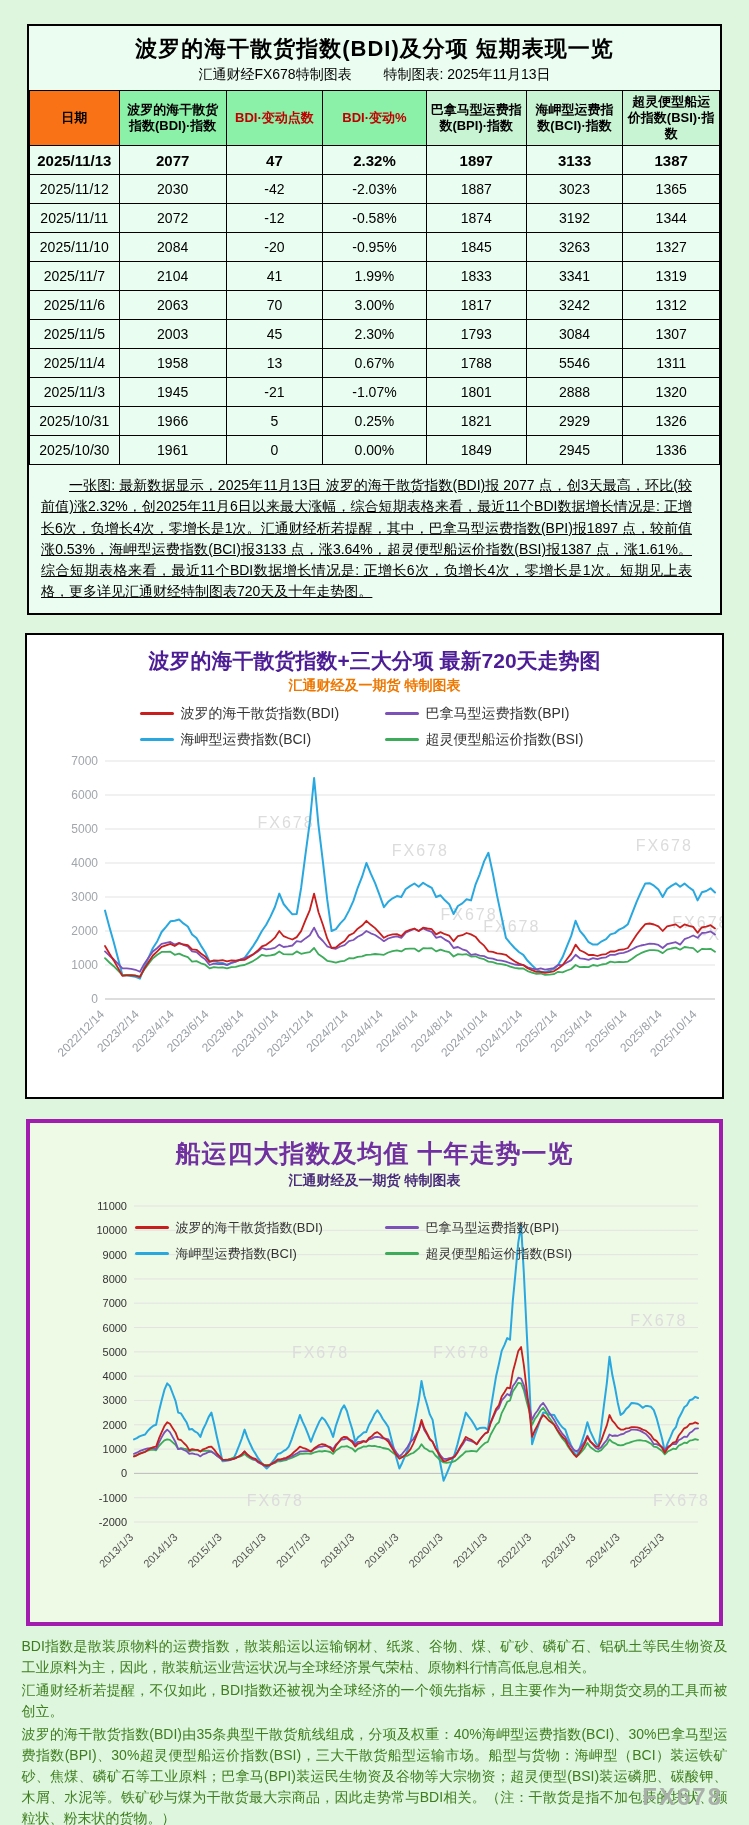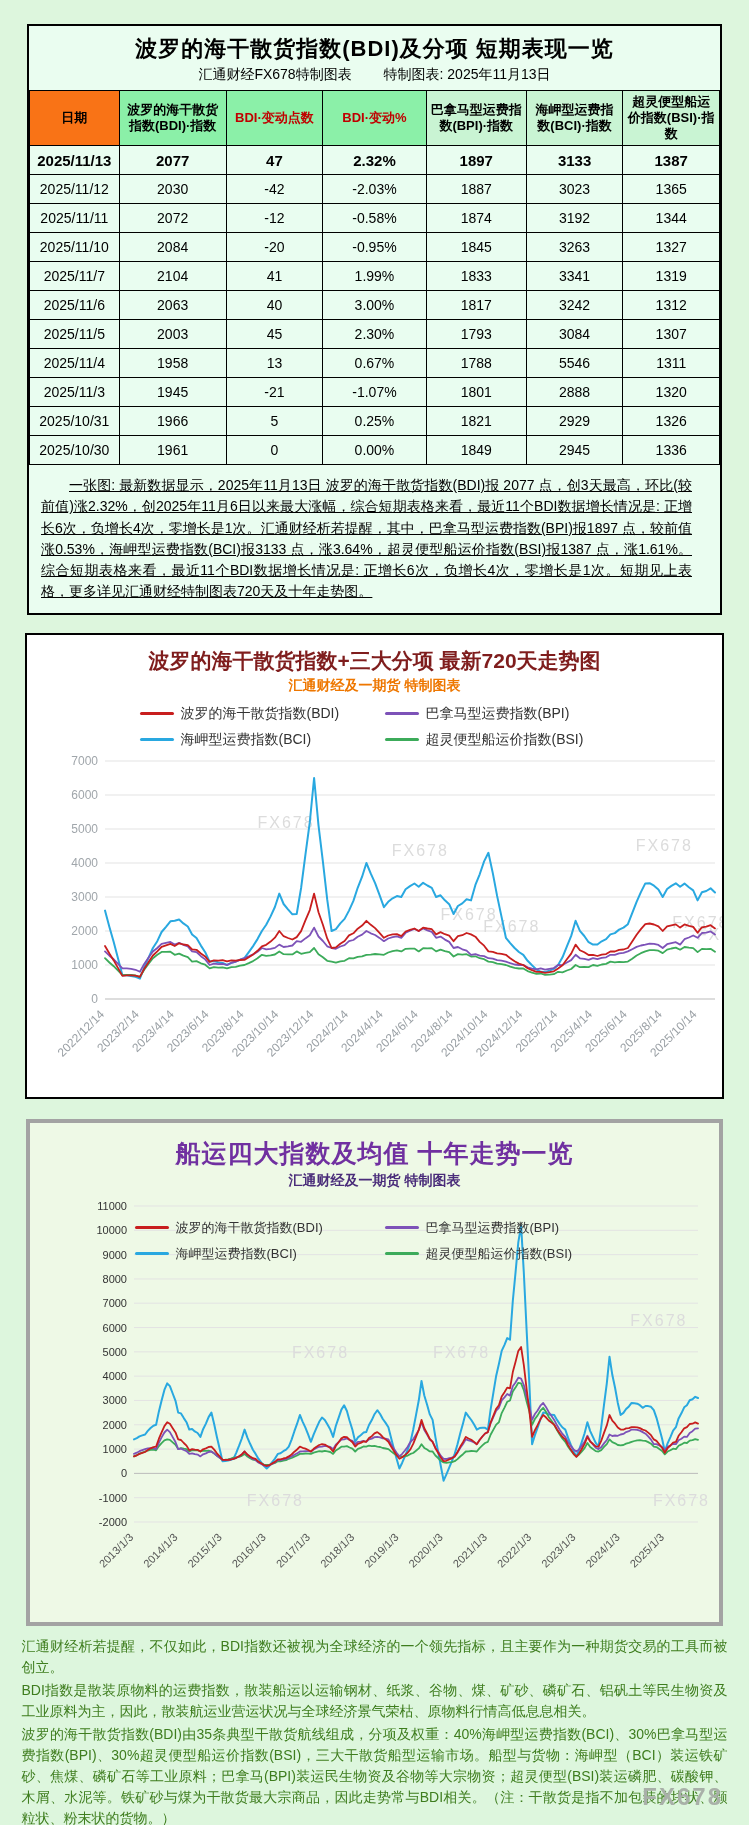--- a/index.html
+++ b/index.html
@@ -27,31 +27,31 @@
   th.c4,th.c5,th.c6{background:#c9f4d3;}
   .tbl-note{
     font-size:14px;line-height:1.52;padding:10px 28px 10px 12px;text-align:justify;text-decoration:underline;
   }
   .tbl-note p{margin:0;text-indent:2em;}
   
   .panel-chart720{
     width:695px;margin:18px auto 0;border:2px solid #000;background:#ffffff;
     padding-bottom:4px;position:relative;
   }
-  .c720-title{font-size:21px;font-weight:bold;color:#7f1d1d;text-align:center;margin:12px 0 2px;}
+  .c720-title{font-size:21px;font-weight:bold;color:#4c1d95;text-align:center;margin:12px 0 2px;}
   .c720-subtitle{font-size:14px;font-weight:bold;color:#ee7700;text-align:center;margin-bottom:10px;}
   .legend-grid{
     width:470px;margin:0 auto 2px;display:grid;grid-template-columns:1fr 1fr;
     row-gap:8px;column-gap:20px;
   }
   .legend-item{display:flex;align-items:center;font-size:14px;color:#333;}
   .legend-swatch{display:inline-block;width:34px;height:3px;border-radius:2px;margin-right:7px;flex:0 0 auto;}
   
   .panel-chart10y{
-    width:689px;margin:20px auto 0;border:4px solid #a3a3a3;background:#eef9e6;
+    width:689px;margin:20px auto 0;border:4px solid #a21caf;background:#eef9e6;
     position:relative;padding-bottom:2px;
   }
   .c10y-title{font-size:25px;font-weight:bold;color:#7030a0;text-align:center;margin:14px 0 2px;letter-spacing:1px;}
   .c10y-subtitle{font-size:14px;font-weight:bold;color:#4a2d7a;text-align:center;margin-bottom:2px;}
   .legend-overlay{
     position:absolute;left:50%;transform:translateX(-50%);top:96px;width:480px;
     display:grid;grid-template-columns:1fr 1fr;row-gap:8px;column-gap:20px;z-index:5;
   }
   .legend-overlay .legend-item{font-size:13px;}
   svg{display:block;}
@@ -136,21 +136,21 @@
           <td>2104</td>
           <td>41</td>
           <td>1.99%</td>
           <td>1833</td>
           <td>3341</td>
           <td>1319</td>
         </tr>
         <tr>
           <td>2025/11/6</td>
           <td>2063</td>
-          <td>40</td>
+          <td>70</td>
           <td>3.00%</td>
           <td>1817</td>
           <td>3242</td>
           <td>1312</td>
         </tr>
         <tr>
           <td>2025/11/5</td>
           <td>2003</td>
           <td>45</td>
           <td>2.30%</td>
@@ -340,18 +340,18 @@
       <text x="216.8" y="314.2" font-size="16" fill="#dcdcdc" letter-spacing="2">FX678</text>
       <text x="622.88" y="314.2" font-size="16" fill="#dcdcdc" letter-spacing="2">FX678</text>
       <polyline points="104.0,247.4 106.8,246.1 109.5,244.4 112.3,243.4 115.1,242.5 117.8,238.9 120.6,236.0 123.4,233.7 126.1,232.8 128.9,219.4 131.6,208.5 134.4,197.9 137.2,191.4 139.9,194.1 142.7,201.5 145.5,208.8 148.2,220.6 151.0,221.4 153.8,226.1 156.5,230.2 159.3,237.6 162.1,237.1 164.8,239.4 167.6,241.0 170.4,244.9 173.1,237.2 175.9,231.6 178.6,225.1 181.4,220.6 184.2,232.2 186.9,245.0 189.7,257.0 192.5,269.2 195.2,268.9 198.0,268.5 200.8,267.8 203.5,266.8 206.3,260.6 209.1,253.7 211.8,246.5 214.6,237.6 217.4,245.7 220.1,251.8 222.9,257.7 225.6,261.9 228.4,266.7 231.2,270.3 233.9,273.8 236.7,276.5 239.5,273.7 242.2,270.1 245.0,266.6 247.8,261.9 250.5,261.2 253.3,259.2 256.1,257.6 258.8,254.6 261.6,247.6 264.4,239.2 267.1,231.7 269.9,223.0 272.6,229.6 275.4,235.6 278.2,242.6 280.9,249.8 283.7,242.4 286.5,235.8 289.2,229.8 292.0,225.5 294.8,227.9 297.5,232.6 300.3,237.6 303.1,244.9 305.8,234.0 308.6,225.9 311.4,217.6 314.1,213.3 316.9,219.0 319.6,228.7 322.4,237.8 325.2,249.8 327.9,245.4 330.7,243.3 333.5,240.6 336.2,240.1 339.0,233.0 341.8,228.1 344.5,222.2 347.3,218.2 350.1,222.0 352.8,227.0 355.6,230.9 358.4,235.2 361.1,246.1 363.9,256.7 366.6,266.8 369.4,276.5 372.2,270.7 374.9,264.3 377.7,257.7 380.5,249.8 383.2,237.7 386.0,223.1 388.8,208.3 391.5,189.0 394.3,203.5 397.1,212.7 399.8,222.4 402.6,227.9 405.4,245.1 408.1,259.6 410.9,274.5 413.6,288.7 416.4,282.3 419.2,275.6 421.9,269.2 424.7,261.9 427.5,252.2 430.2,241.5 433.0,231.5 435.8,220.6 438.5,224.4 441.3,228.0 444.1,232.6 446.8,237.6 449.6,236.1 452.4,235.7 455.1,235.8 457.9,237.6 460.6,217.6 463.4,200.6 466.2,183.7 468.9,172.0 471.7,158.9 474.5,152.8 477.2,146.1 480.0,147.7 482.8,109.0 485.5,80.9 488.3,50.4 491.1,33.4 493.8,80.2 496.6,137.8 499.4,192.9 502.1,252.2 504.9,243.1 507.6,235.7 510.4,227.4 513.2,220.6 515.9,221.1 518.7,222.4 521.5,222.7 524.2,223.0 527.0,227.9 529.8,232.1 532.5,235.5 535.3,237.6 538.1,245.9 540.8,252.7 543.6,259.2 546.4,264.4 549.1,257.8 551.9,249.6 554.6,241.3 557.4,230.3 560.2,239.1 562.9,244.9 565.7,250.9 568.5,254.6 571.2,235.4 574.0,212.9 576.8,191.4 579.5,164.7 582.3,182.8 585.1,196.0 587.8,210.9 590.6,223.0 593.4,220.9 596.1,217.0 598.9,214.4 601.6,210.9 604.4,211.3 607.2,211.7 609.9,213.2 612.7,215.8 615.5,214.0 618.2,214.1 621.0,214.8 623.8,218.2 626.5,225.8 629.3,236.3 632.1,246.8 634.8,259.5 637.6,251.3 640.4,245.1 643.1,238.7 645.9,235.2 648.6,226.4 651.4,221.3 654.2,215.3 656.9,213.3 659.7,208.3 662.5,207.2 665.2,204.8 668.0,206.0" fill="none" stroke="#29a8e0" stroke-width="2" stroke-linejoin="round" stroke-linecap="round"></polyline>
       <polyline points="104.0,264.4 106.8,263.2 109.5,261.6 112.3,260.6 115.1,259.5 117.8,258.5 120.6,257.9 123.4,257.7 126.1,258.3 128.9,254.1 131.6,251.1 134.4,248.4 137.2,247.4 139.9,247.8 142.7,250.3 145.5,252.7 148.2,257.1 151.0,256.0 153.8,256.7 156.5,257.2 159.3,259.5 162.1,258.1 164.8,258.4 167.6,258.2 170.4,259.5 173.1,258.6 175.9,258.9 178.6,258.7 181.4,259.5 184.2,261.4 186.9,263.8 189.7,265.8 192.5,268.0 195.2,267.7 198.0,267.3 200.8,266.6 203.5,265.6 206.3,265.5 209.1,264.8 211.8,263.8 214.6,261.9 217.4,264.6 220.1,266.2 222.9,267.7 225.6,268.0 228.4,270.2 231.2,271.4 233.9,272.6 236.7,272.9 239.5,272.8 242.2,271.8 245.0,271.0 247.8,269.2 250.5,269.4 253.3,268.6 256.1,268.1 258.8,266.8 261.6,266.0 264.4,264.6 267.1,263.5 269.9,261.9 272.6,261.8 275.4,261.5 278.2,261.7 280.9,261.9 283.7,260.6 286.5,259.8 289.2,259.2 292.0,259.5 294.8,258.9 297.5,259.4 300.3,260.0 303.1,261.9 305.8,258.5 308.6,256.7 311.4,254.7 314.1,254.6 316.9,254.1 319.6,255.5 322.4,256.6 325.2,259.5 327.9,256.9 330.7,255.9 333.5,254.5 336.2,254.6 339.0,253.7 341.8,254.1 344.5,253.8 347.3,254.6 350.1,255.0 352.8,256.0 355.6,256.5 358.4,257.1 361.1,259.4 363.9,261.5 366.6,263.2 369.4,264.4 372.2,264.7 374.9,264.3 377.7,263.6 380.5,261.9 383.2,261.0 386.0,258.7 388.8,256.4 391.5,252.2 394.3,255.9 397.1,257.6 399.8,259.4 402.6,259.5 405.4,263.5 408.1,266.0 410.9,268.8 413.6,270.4 416.4,270.8 419.2,270.3 421.9,270.1 424.7,269.2 427.5,267.1 430.2,264.5 433.0,262.2 435.8,259.5 438.5,259.3 441.3,259.0 444.1,259.1 446.8,259.5 449.6,256.1 452.4,253.4 455.1,251.0 457.9,249.8 460.6,242.8 463.4,237.6 466.2,232.6 468.9,230.3 471.7,221.1 474.5,215.6 477.2,209.8 480.0,208.5 482.8,199.5 485.5,195.6 488.3,190.8 491.1,191.4 493.8,198.1 496.6,209.5 499.4,219.6 502.1,232.8 504.9,227.0 507.6,223.4 510.4,218.7 513.2,215.8 515.9,219.8 518.7,224.9 521.5,228.8 524.2,232.8 527.0,238.0 529.8,242.7 532.5,246.7 535.3,249.8 538.1,254.7 540.8,258.5 543.6,262.0 546.4,264.4 549.1,262.5 551.9,259.3 554.6,256.1 557.4,251.0 560.2,255.0 562.9,257.0 565.7,259.1 568.5,259.5 571.2,258.1 574.0,254.9 576.8,252.1 579.5,247.4 582.3,250.2 585.1,251.3 587.8,253.0 590.6,253.4 593.4,253.0 596.1,251.6 598.9,250.9 601.6,249.8 604.4,249.0 607.2,248.3 609.9,248.2 612.7,248.6 615.5,248.9 618.2,250.1 621.0,251.7 623.8,254.6 626.5,255.1 629.3,257.0 632.1,259.0 634.8,262.4 637.6,259.5 640.4,258.2 643.1,256.7 645.9,257.1 648.6,253.8 651.4,252.4 654.2,250.7 656.9,251.0 659.7,248.6 662.5,248.2 665.2,247.1 668.0,247.8" fill="none" stroke="#3cab5a" stroke-width="1.8" stroke-linejoin="round" stroke-linecap="round"></polyline>
       <polyline points="104.0,261.9 106.8,260.7 109.5,259.2 112.3,258.1 115.1,257.1 117.8,256.4 120.6,256.1 123.4,256.2 126.1,257.1 128.9,250.6 131.6,245.4 134.4,240.5 137.2,237.6 139.9,240.1 142.7,245.1 145.5,250.0 148.2,257.1 151.0,256.6 153.8,258.0 156.5,259.1 159.3,261.9 162.1,261.3 164.8,262.2 167.6,262.6 170.4,264.4 173.1,262.3 175.9,261.4 178.6,260.0 181.4,259.5 184.2,261.4 186.9,263.8 189.7,265.8 192.5,268.0 195.2,268.0 198.0,267.9 200.8,267.5 203.5,266.8 206.3,265.8 209.1,264.2 211.8,262.4 214.6,259.5 217.4,262.9 220.1,265.0 222.9,267.1 225.6,268.0 228.4,270.5 231.2,272.0 233.9,273.5 236.7,274.1 239.5,273.4 242.2,271.8 245.0,270.4 247.8,268.0 250.5,268.2 253.3,267.4 256.1,267.0 258.8,265.6 261.6,264.5 264.4,262.7 267.1,261.4 269.9,259.5 272.6,259.4 275.4,259.1 278.2,259.2 280.9,259.5 283.7,257.5 286.5,256.0 289.2,254.8 292.0,254.6 294.8,253.8 297.5,254.3 300.3,254.9 303.1,257.1 305.8,252.7 308.6,250.2 311.4,247.6 314.1,247.4 316.9,246.4 319.6,247.9 322.4,248.9 325.2,252.2 327.9,249.9 330.7,249.6 333.5,248.8 336.2,249.8 339.0,247.4 341.8,246.6 344.5,245.1 347.3,244.9 350.1,245.3 352.8,246.4 355.6,246.7 358.4,247.4 361.1,252.2 363.9,256.7 366.6,260.8 369.4,264.4 372.2,261.8 374.9,258.5 377.7,254.8 380.5,249.8 383.2,247.3 386.0,242.6 388.8,237.9 391.5,230.3 394.3,238.0 397.1,242.6 399.8,247.5 402.6,249.8 405.4,255.7 408.1,259.6 410.9,263.9 413.6,266.8 416.4,267.0 419.2,266.2 421.9,265.7 424.7,264.4 427.5,260.6 430.2,256.0 433.0,252.0 435.8,247.4 438.5,248.3 441.3,249.1 444.1,250.5 446.8,252.2 449.6,248.0 452.4,244.5 455.1,241.5 457.9,240.1 460.6,231.3 463.4,224.8 466.2,218.6 468.9,215.8 471.7,208.4 474.5,205.4 477.2,202.0 480.0,203.6 482.8,194.3 485.5,190.5 488.3,185.7 491.1,186.6 493.8,193.0 496.6,204.5 499.4,214.5 502.1,227.9 504.9,222.0 507.6,218.5 510.4,213.7 513.2,210.9 515.9,214.9 518.7,220.0 521.5,223.9 524.2,227.9 527.0,233.3 529.8,238.0 532.5,242.0 535.3,244.9 538.1,250.1 540.8,253.9 543.6,257.4 546.4,259.5 549.1,257.4 551.9,253.6 554.6,249.8 557.4,243.7 560.2,249.2 562.9,252.4 565.7,255.7 568.5,257.1 571.2,255.2 574.0,251.4 576.8,248.0 579.5,242.5 582.3,244.0 585.1,243.5 587.8,243.8 590.6,242.5 593.4,241.9 596.1,240.1 598.9,239.2 601.6,237.6 604.4,237.7 607.2,237.8 609.9,238.6 612.7,240.1 615.5,241.7 618.2,244.4 621.0,247.6 623.8,252.2 626.5,252.1 629.3,253.5 632.1,255.1 634.8,258.3 637.6,254.9 640.4,253.5 643.1,251.8 645.9,252.2 648.6,248.3 651.4,246.7 654.2,244.6 656.9,244.9 659.7,240.9 662.5,239.2 665.2,236.7 668.0,236.4" fill="none" stroke="#7d52b8" stroke-width="1.8" stroke-linejoin="round" stroke-linecap="round"></polyline>
       <polyline points="104.0,264.4 106.8,263.3 109.5,261.9 112.3,260.9 115.1,260.0 117.8,258.0 120.6,256.3 123.4,255.1 126.1,254.6 128.9,246.7 131.6,240.3 134.4,234.1 137.2,230.3 139.9,231.8 142.7,236.2 145.5,240.4 148.2,247.4 151.0,248.0 153.8,251.0 156.5,253.6 159.3,258.3 162.1,257.2 164.8,257.7 167.6,257.9 170.4,259.5 173.1,257.3 175.9,256.4 178.6,255.0 181.4,254.6 184.2,257.6 186.9,261.3 189.7,264.4 192.5,267.8 195.2,267.8 198.0,267.8 200.8,267.5 203.5,266.8 206.3,265.8 209.1,264.2 211.8,262.4 214.6,259.5 217.4,262.6 220.1,264.5 222.9,266.2 225.6,266.8 228.4,269.6 231.2,271.3 233.9,273.0 236.7,273.8 239.5,273.1 242.2,271.4 245.0,269.9 247.8,267.3 250.5,267.4 253.3,266.5 256.1,265.9 258.8,264.4 261.6,262.5 264.4,259.7 267.1,257.5 269.9,254.6 272.6,255.8 275.4,256.6 278.2,258.0 280.9,259.5 283.7,256.8 286.5,254.7 289.2,253.0 292.0,252.2 294.8,252.6 297.5,254.3 300.3,256.1 303.1,259.5 305.8,254.0 308.6,250.2 311.4,246.4 314.1,244.9 316.9,245.1 319.6,247.9 322.4,250.2 325.2,254.6 327.9,251.8 330.7,250.9 333.5,249.4 336.2,249.8 339.0,246.1 341.8,244.2 344.5,241.4 347.3,240.1 350.1,242.2 352.8,245.2 355.6,247.4 358.4,249.8 361.1,254.6 363.9,259.1 366.6,263.2 369.4,266.8 372.2,265.3 374.9,263.1 377.7,260.7 380.5,257.1 383.2,251.9 386.0,244.9 388.8,237.9 391.5,227.9 394.3,236.3 397.1,241.5 399.8,246.9 402.6,249.8 405.4,256.2 408.1,260.8 410.9,265.6 413.6,269.2 416.4,268.8 419.2,267.4 421.9,266.3 424.7,264.4 427.5,260.0 430.2,254.8 433.0,250.2 435.8,244.9 438.5,246.5 441.3,247.8 444.1,249.9 446.8,252.2 449.6,248.0 452.4,244.5 455.1,241.5 457.9,240.1 460.6,230.6 463.4,223.6 466.2,216.7 468.9,213.3 471.7,204.5 474.5,200.2 477.2,195.6 480.0,196.3 482.8,180.1 485.5,170.1 488.3,158.9 491.1,155.0 493.8,172.9 496.6,196.9 499.4,219.4 502.1,244.9 504.9,238.2 507.6,233.2 510.4,227.3 513.2,223.0 515.9,225.3 518.7,228.5 521.5,230.6 524.2,232.8 527.0,237.4 529.8,241.5 532.5,245.0 535.3,247.4 538.1,253.1 540.8,257.6 543.6,261.8 546.4,264.9 549.1,261.5 551.9,256.7 554.6,251.9 557.4,244.9 560.2,249.6 562.9,251.8 565.7,254.3 568.5,254.6 571.2,248.9 574.0,240.9 576.8,233.4 579.5,223.0 582.3,228.7 585.1,231.7 587.8,235.6 590.6,237.6 593.4,237.7 596.1,236.4 598.9,236.1 601.6,235.2 604.4,235.2 607.2,235.3 609.9,236.1 612.7,237.6 615.5,238.5 618.2,240.6 621.0,243.2 623.8,247.4 626.5,248.9 629.3,252.3 632.1,255.7 634.8,260.7 637.6,256.2 640.4,253.5 643.1,250.5 645.9,249.8 648.6,243.8 651.4,240.3 654.2,236.3 656.9,235.2 659.7,232.0 662.5,231.7 665.2,230.4 668.0,231.6" fill="none" stroke="#c81e1e" stroke-width="1.8" stroke-linejoin="round" stroke-linecap="round"></polyline>
     </svg>
 </div>
 
 <div class="footer">
+  <p>BDI指数是散装原物料的运费指数，散装船运以运输钢材、纸浆、谷物、煤、矿砂、磷矿石、铝矾土等民生物资及工业原料为主，因此，散装航运业营运状况与全球经济景气荣枯、原物料行情高低息息相关。</p>
   <p>汇通财经析若提醒，不仅如此，BDI指数还被视为全球经济的一个领先指标，且主要作为一种期货交易的工具而被创立。</p>
-  <p>BDI指数是散装原物料的运费指数，散装船运以运输钢材、纸浆、谷物、煤、矿砂、磷矿石、铝矾土等民生物资及工业原料为主，因此，散装航运业营运状况与全球经济景气荣枯、原物料行情高低息息相关。</p>
   <p>波罗的海干散货指数(BDI)由35条典型干散货航线组成，分项及权重：40%海岬型运费指数(BCI)、30%巴拿马型运费指数(BPI)、30%超灵便型船运价指数(BSI)，三大干散货船型运输市场。船型与货物：海岬型（BCI）装运铁矿砂、焦煤、磷矿石等工业原料；巴拿马(BPI)装运民生物资及谷物等大宗物资；超灵便型(BSI)装运磷肥、碳酸钾、木屑、水泥等。铁矿砂与煤为干散货最大宗商品，因此走势常与BDI相关。（注：干散货是指不加包装的块状、颗粒状、粉末状的货物。）</p>
 </div>
 
 <div class="page-watermark">FX678</div>
 
 </body></html>

